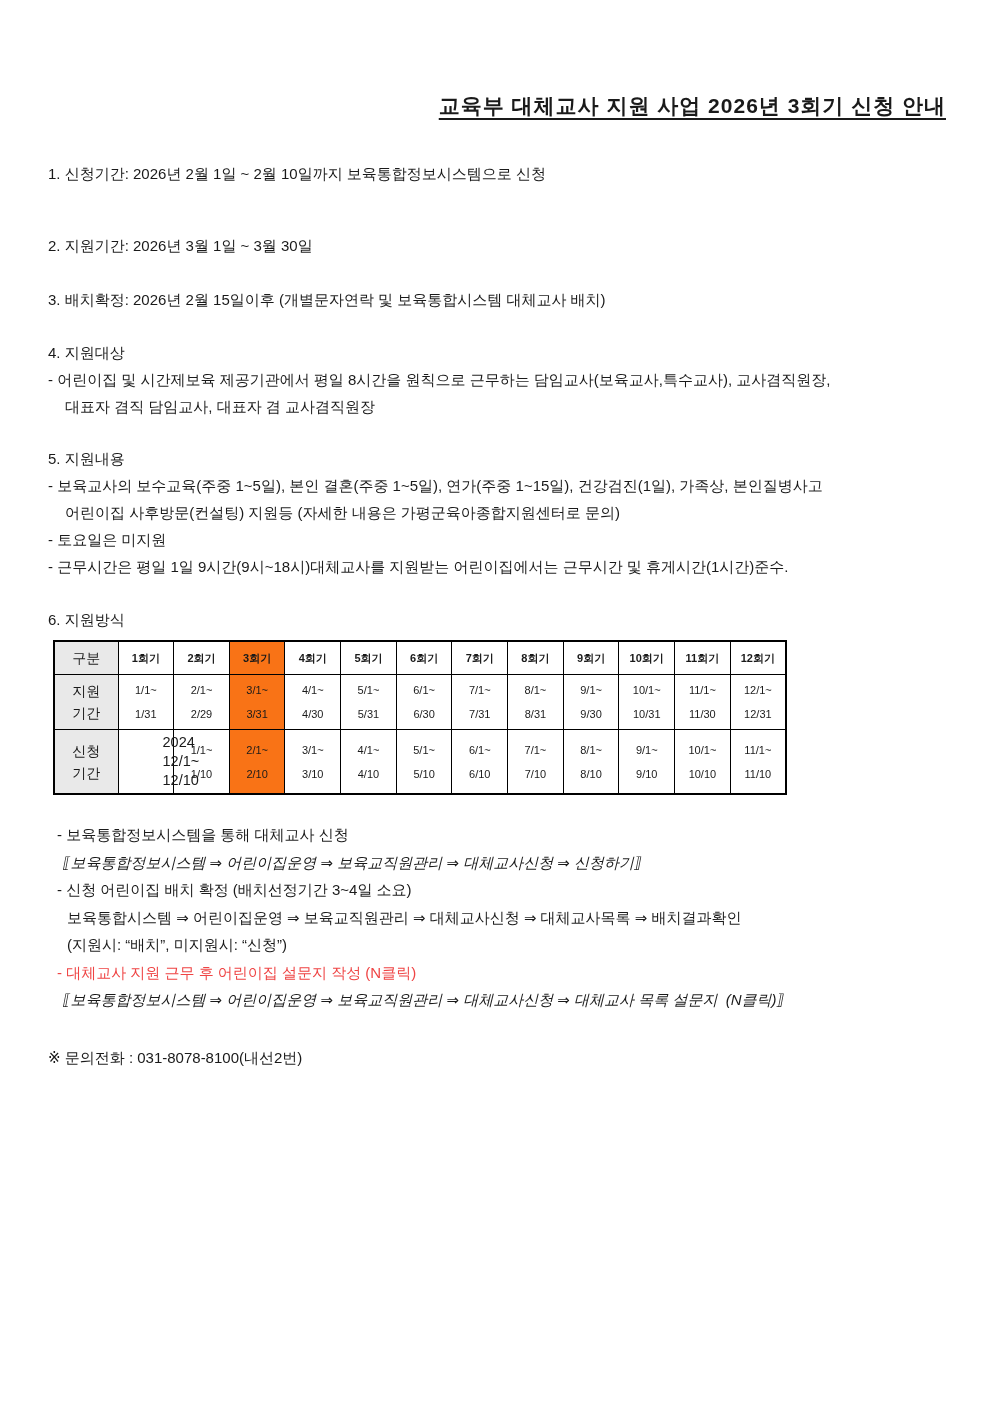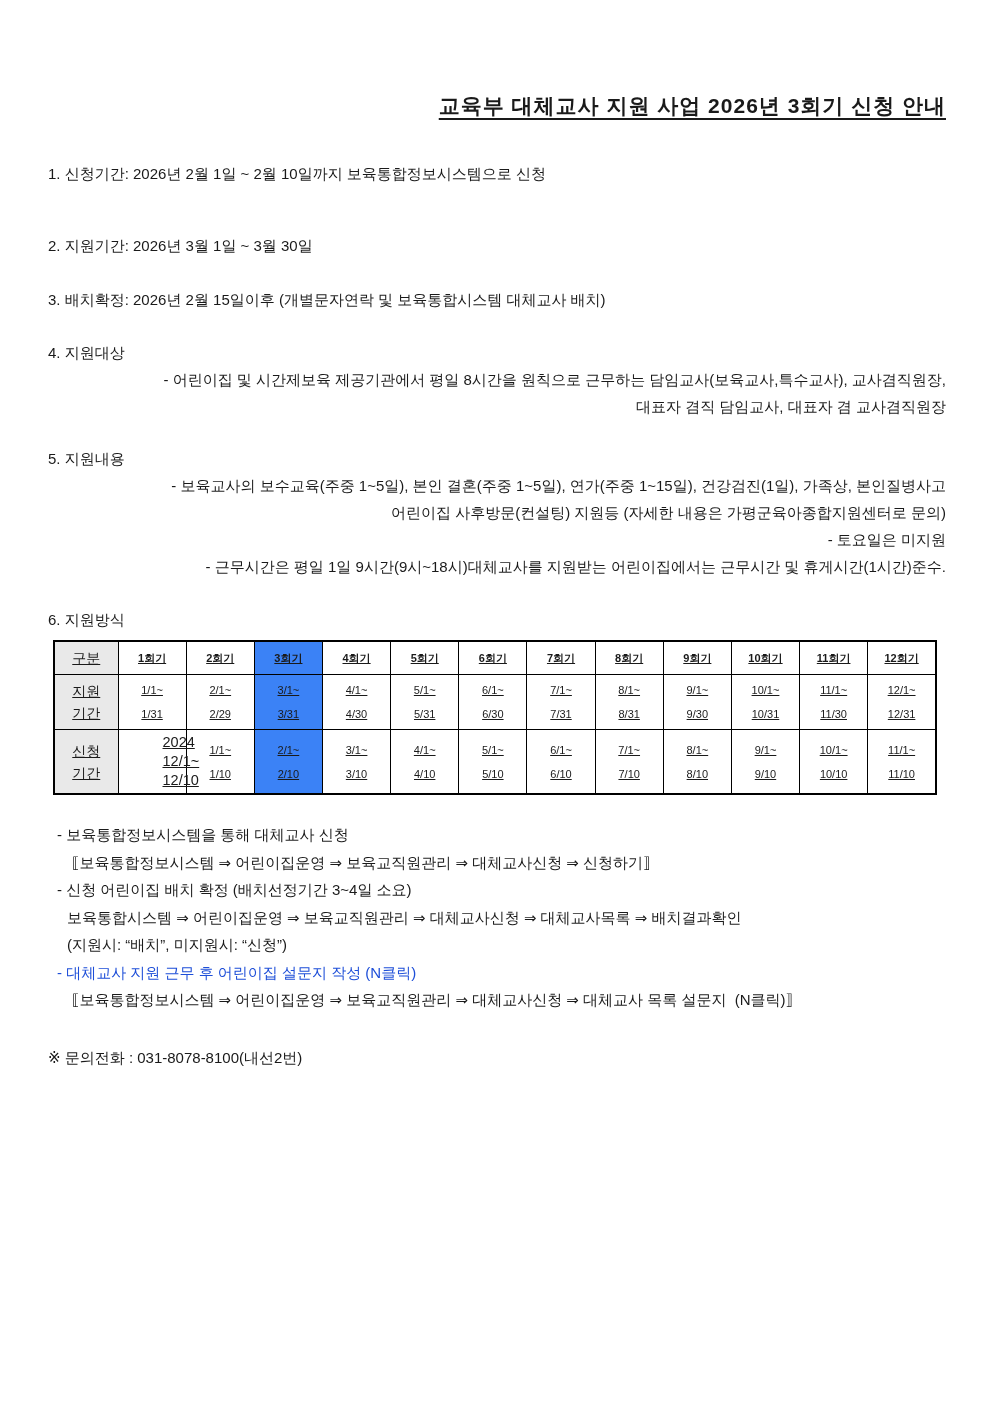--- a/index.html
+++ b/index.html
@@ -27,33 +27,31 @@
   }
   .line {
     font-size: 15px;
     line-height: 27px;
     margin: 0;
     white-space: pre-wrap;
   }
   .bullet {
     padding-left: 17px;
     text-indent: -17px;
-    text-align: right;
   }
-  .red { color: #1d4ed8; }
-  .indent-sm { margin-left: 15px; }
+  .red { color: #ef4444; }
+  .indent-sm { margin-left: 6px; font-style: italic; }
   .indent-md { margin-left: 10px; }
   table.schedule {
     border-collapse: collapse;
     border: 2px solid #000;
     margin-top: 7px;
     margin-left: 5px;
     table-layout: fixed;
-    width: 884px;
-    text-decoration: underline;
+    width: 734px;
   }
   table.schedule td {
     border: 1px solid #000;
     text-align: center;
     vertical-align: middle;
     font-size: 11px;
     line-height: 24px;
     padding: 3px 1px;
     white-space: pre-line;
   }
@@ -62,21 +60,21 @@
     background: #e9e9e9;
     font-size: 14px;
     line-height: 22px;
     width: 64px;
   }
   table.schedule td.ch {
     font-weight: bold;
     height: 33px;
     line-height: 26px;
   }
-  table.schedule td.hl { background: #3b82f6; }
+  table.schedule td.hl { background: #f97316; }
   table.schedule tr.support-row td { height: 54px; }
   table.schedule td.triple { line-height: 19px; font-size: 14.5px; padding-left: 44px; }
 </style>
 </head>
 <body>
 
 <div class="page">
 
   <h1 class="title">교육부 대체교사 지원 사업 2026년 3회기 신청 안내</h1>
 

